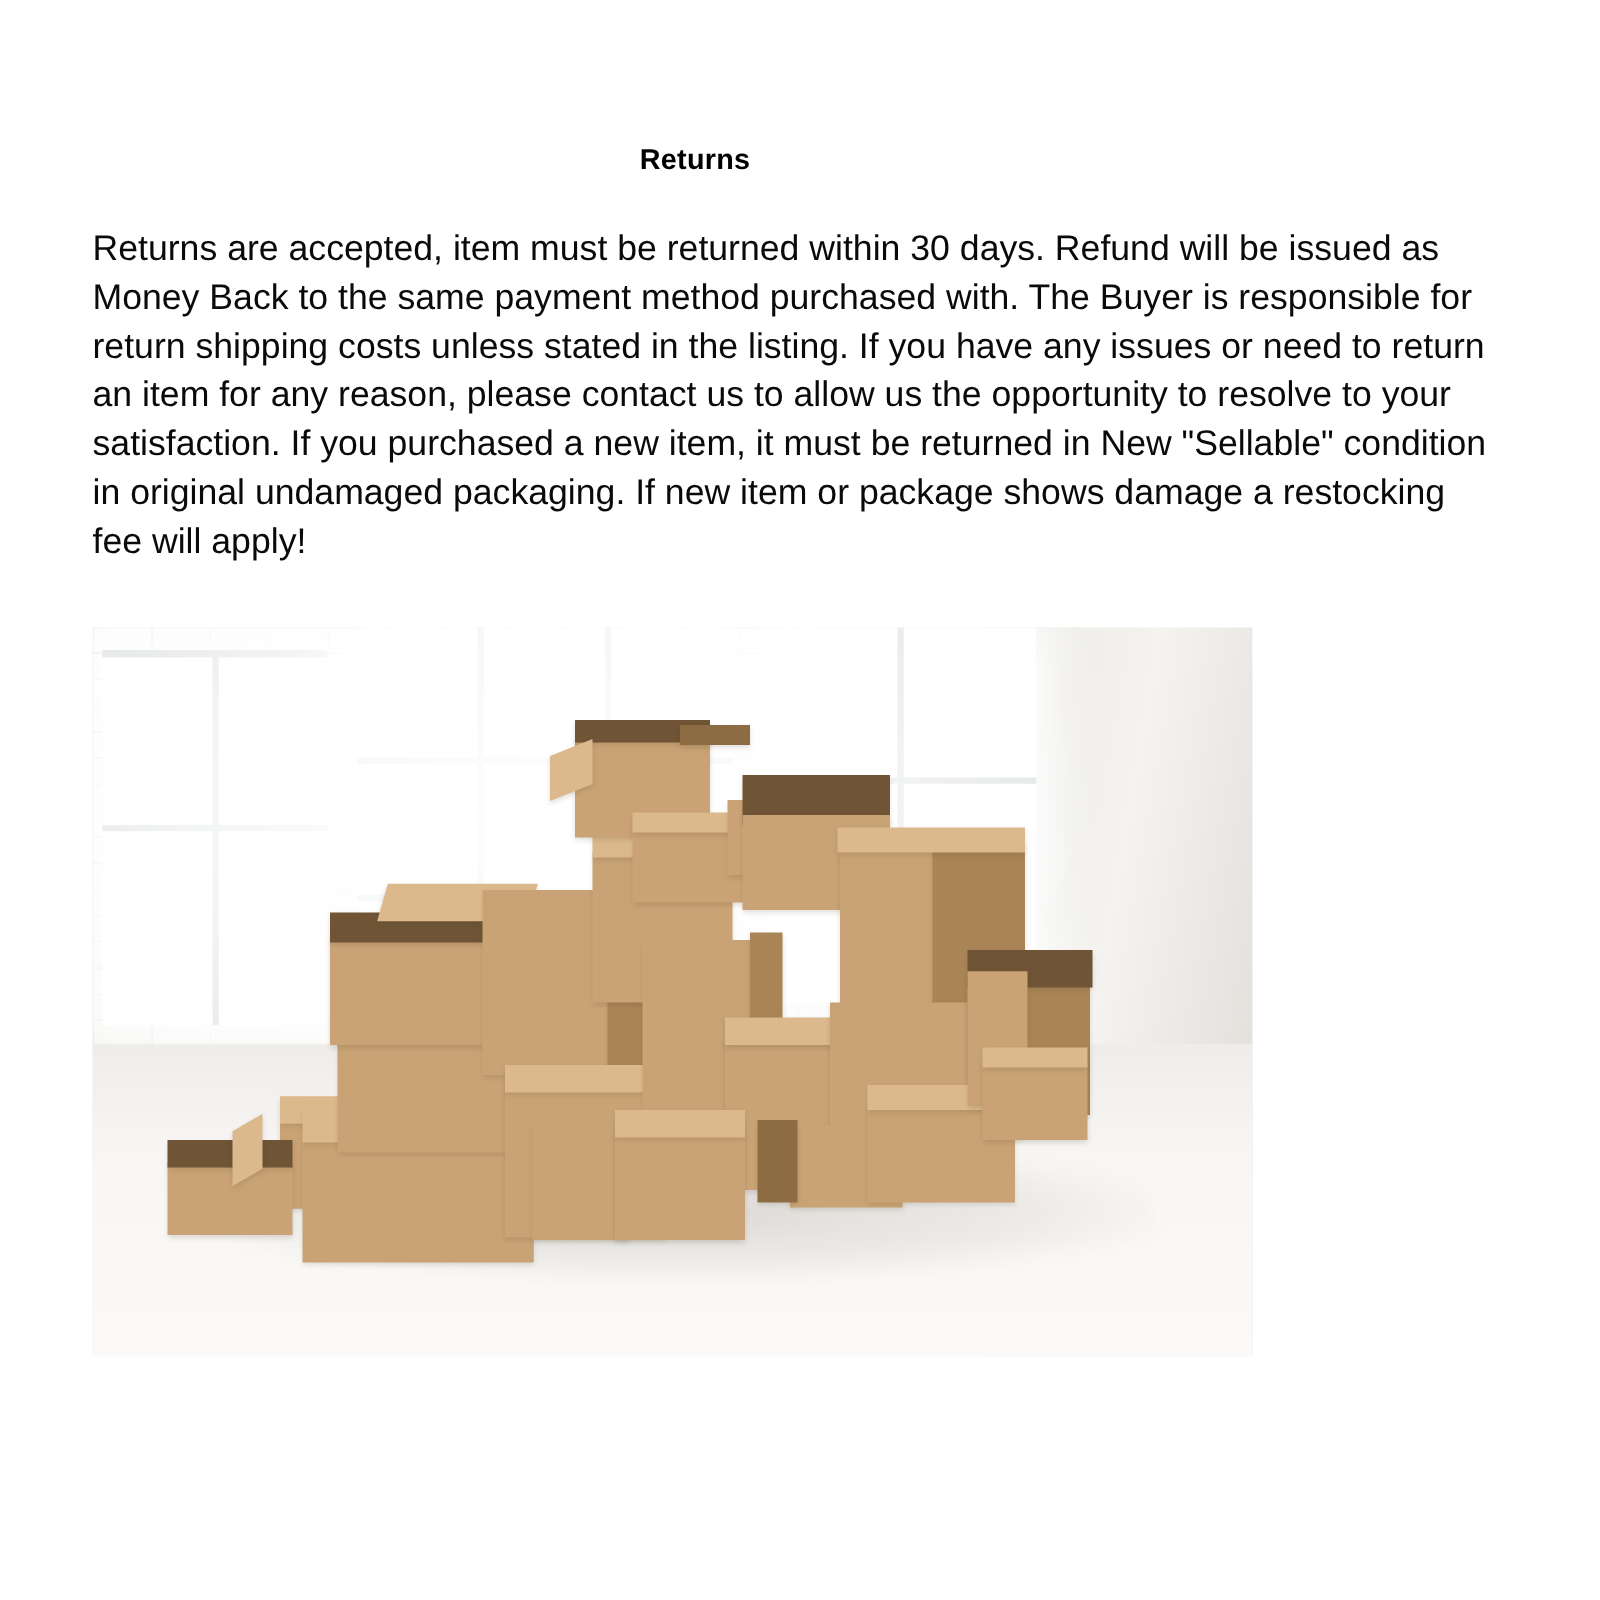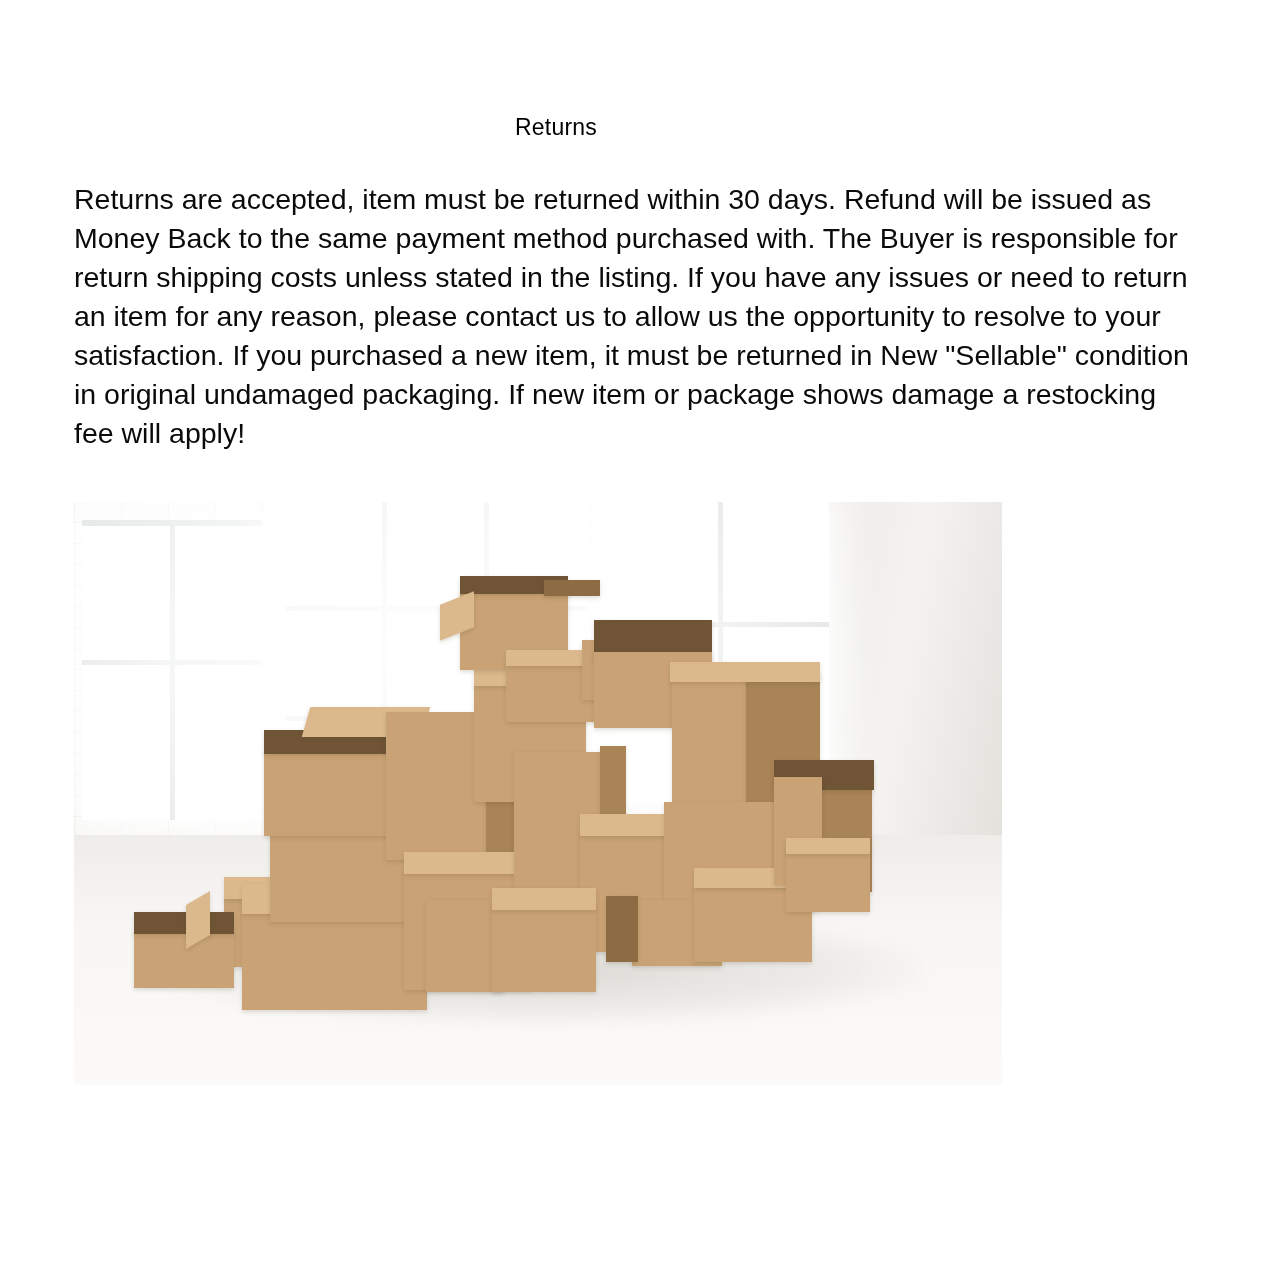--- a/index.html
+++ b/index.html
@@ -20,21 +20,21 @@
     height: 1280px;
     background: #ffffff;
   }
   .doc-title {
     position: absolute;
     top: 114px;
     left: 0;
     width: 1112px;
     text-align: center;
     font-size: 23px;
-    font-weight: normal;
+    font-weight: bold;
     letter-spacing: 0.2px;
   }
   .policy-text {
     position: absolute;
     top: 180px;
     left: 74px;
     width: 1116px;
     font-size: 28.5px;
     line-height: 39px;
     text-align: left;

